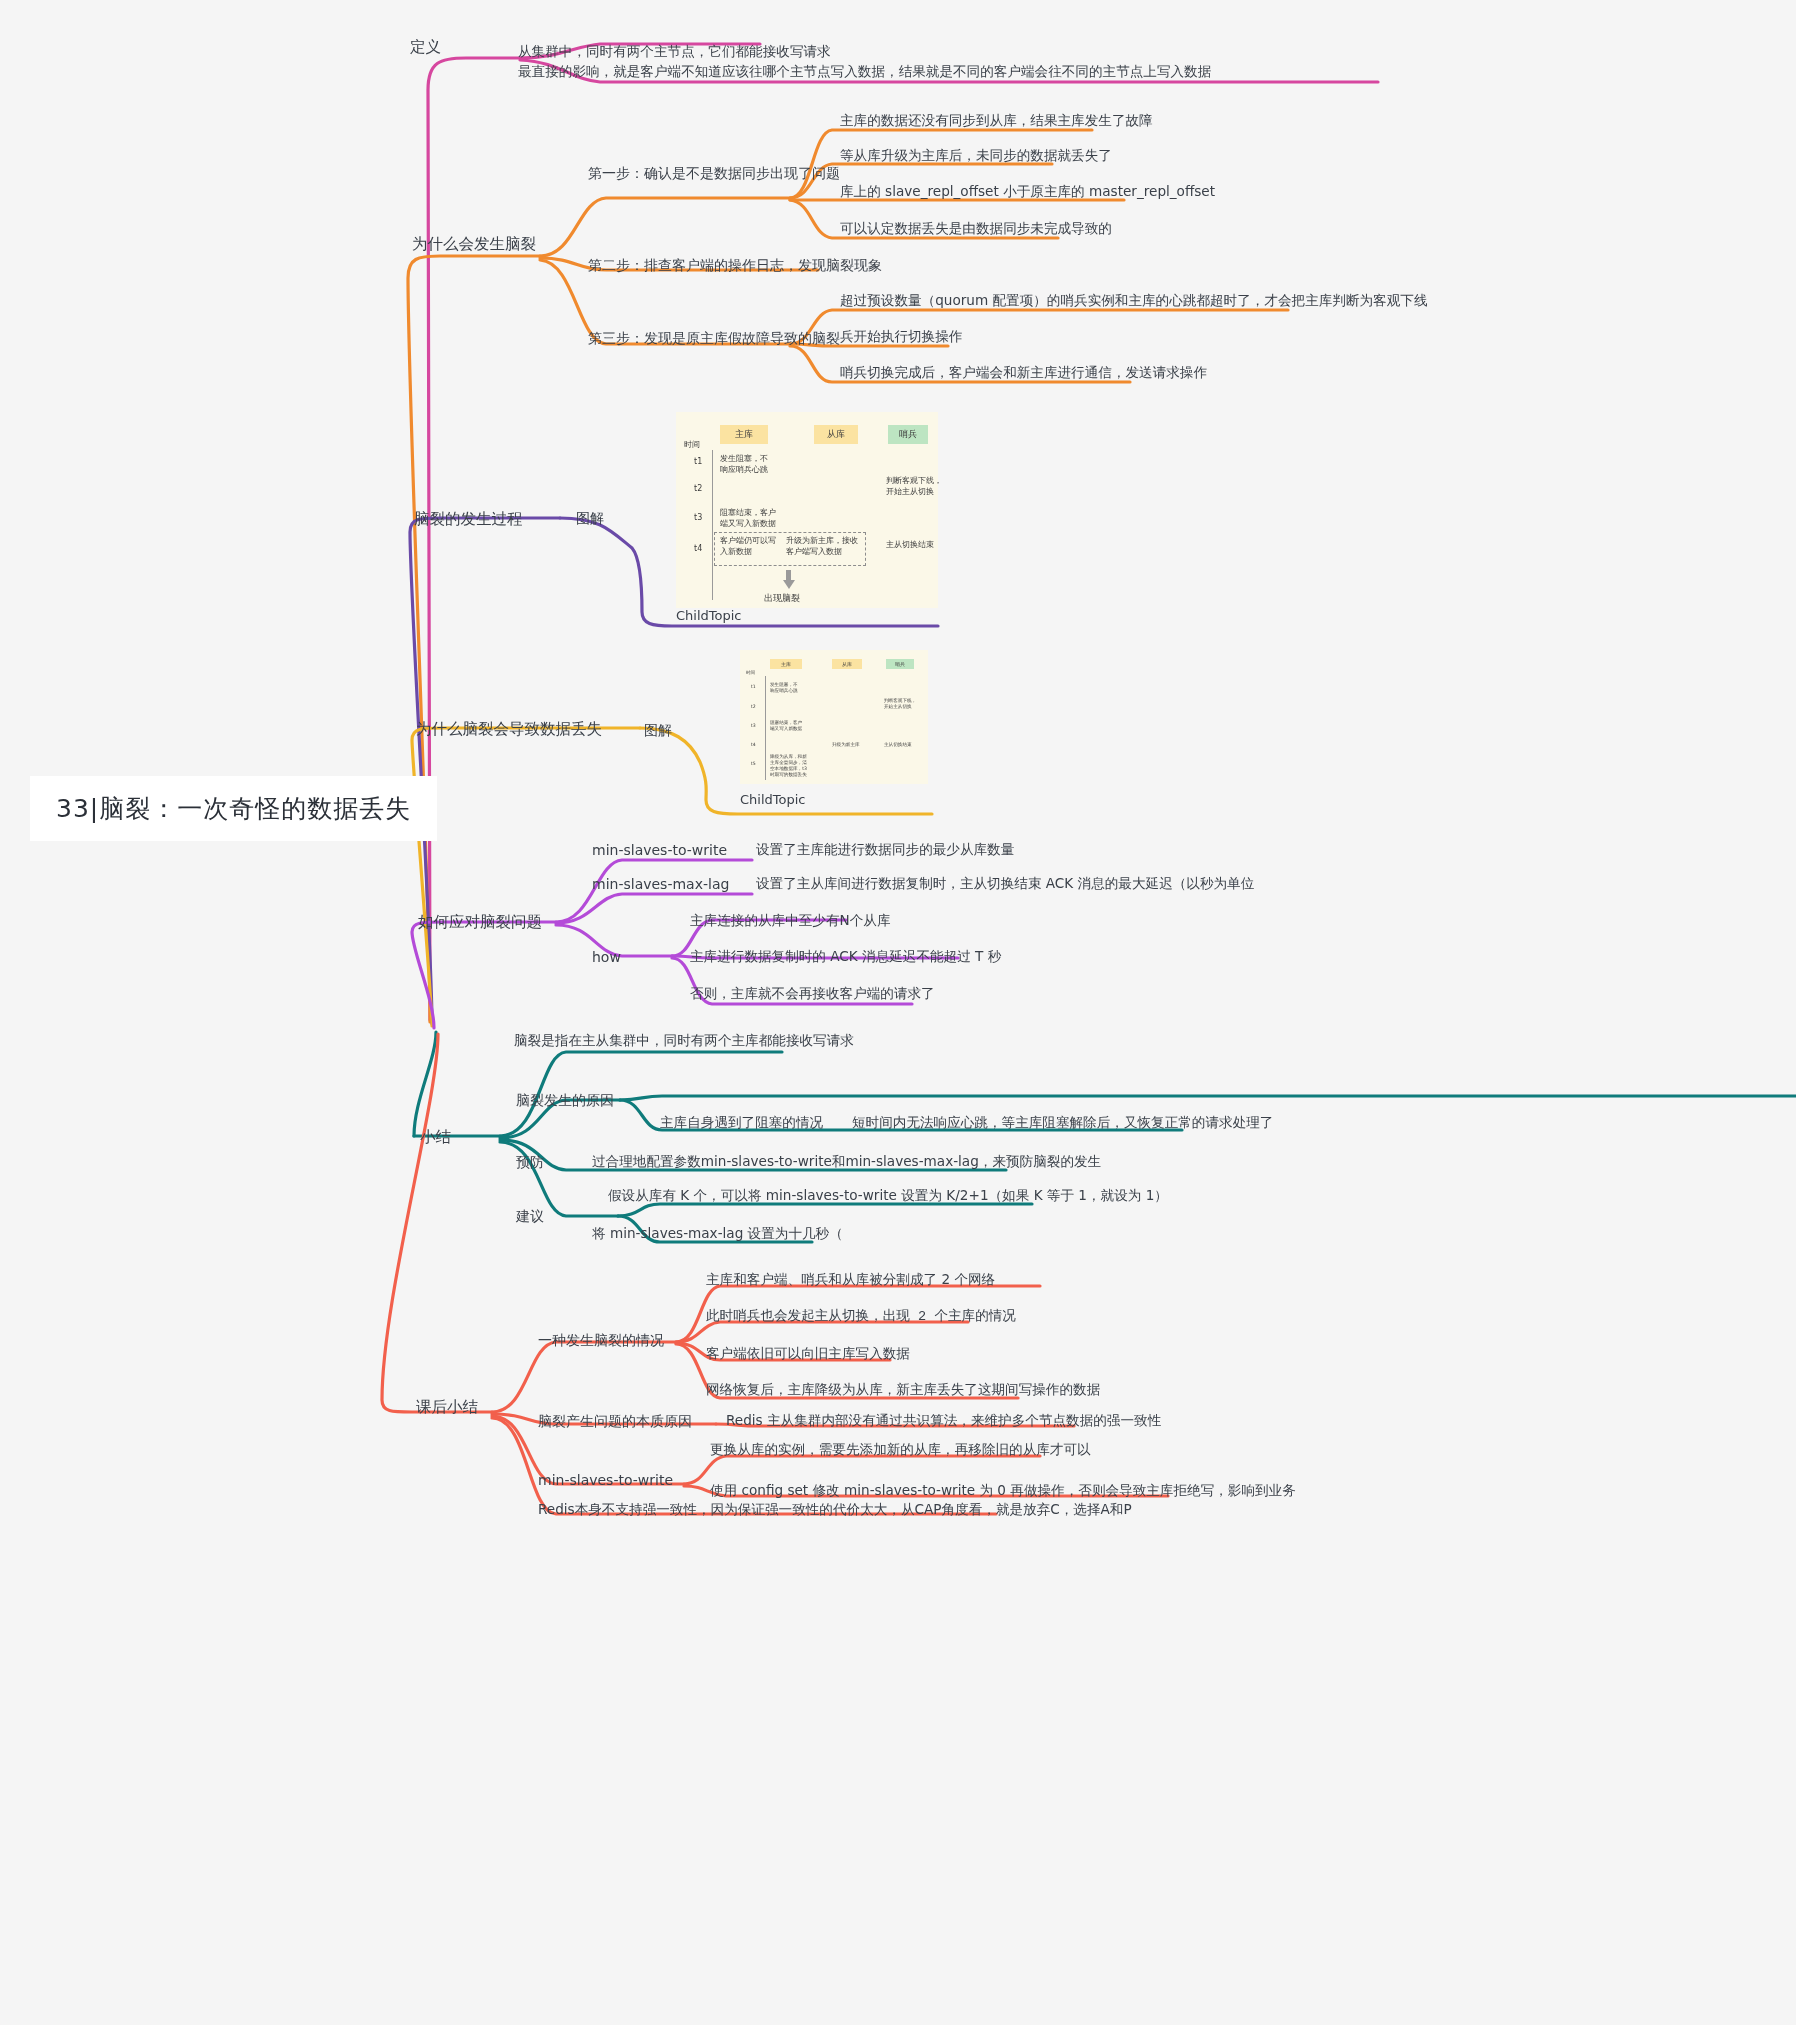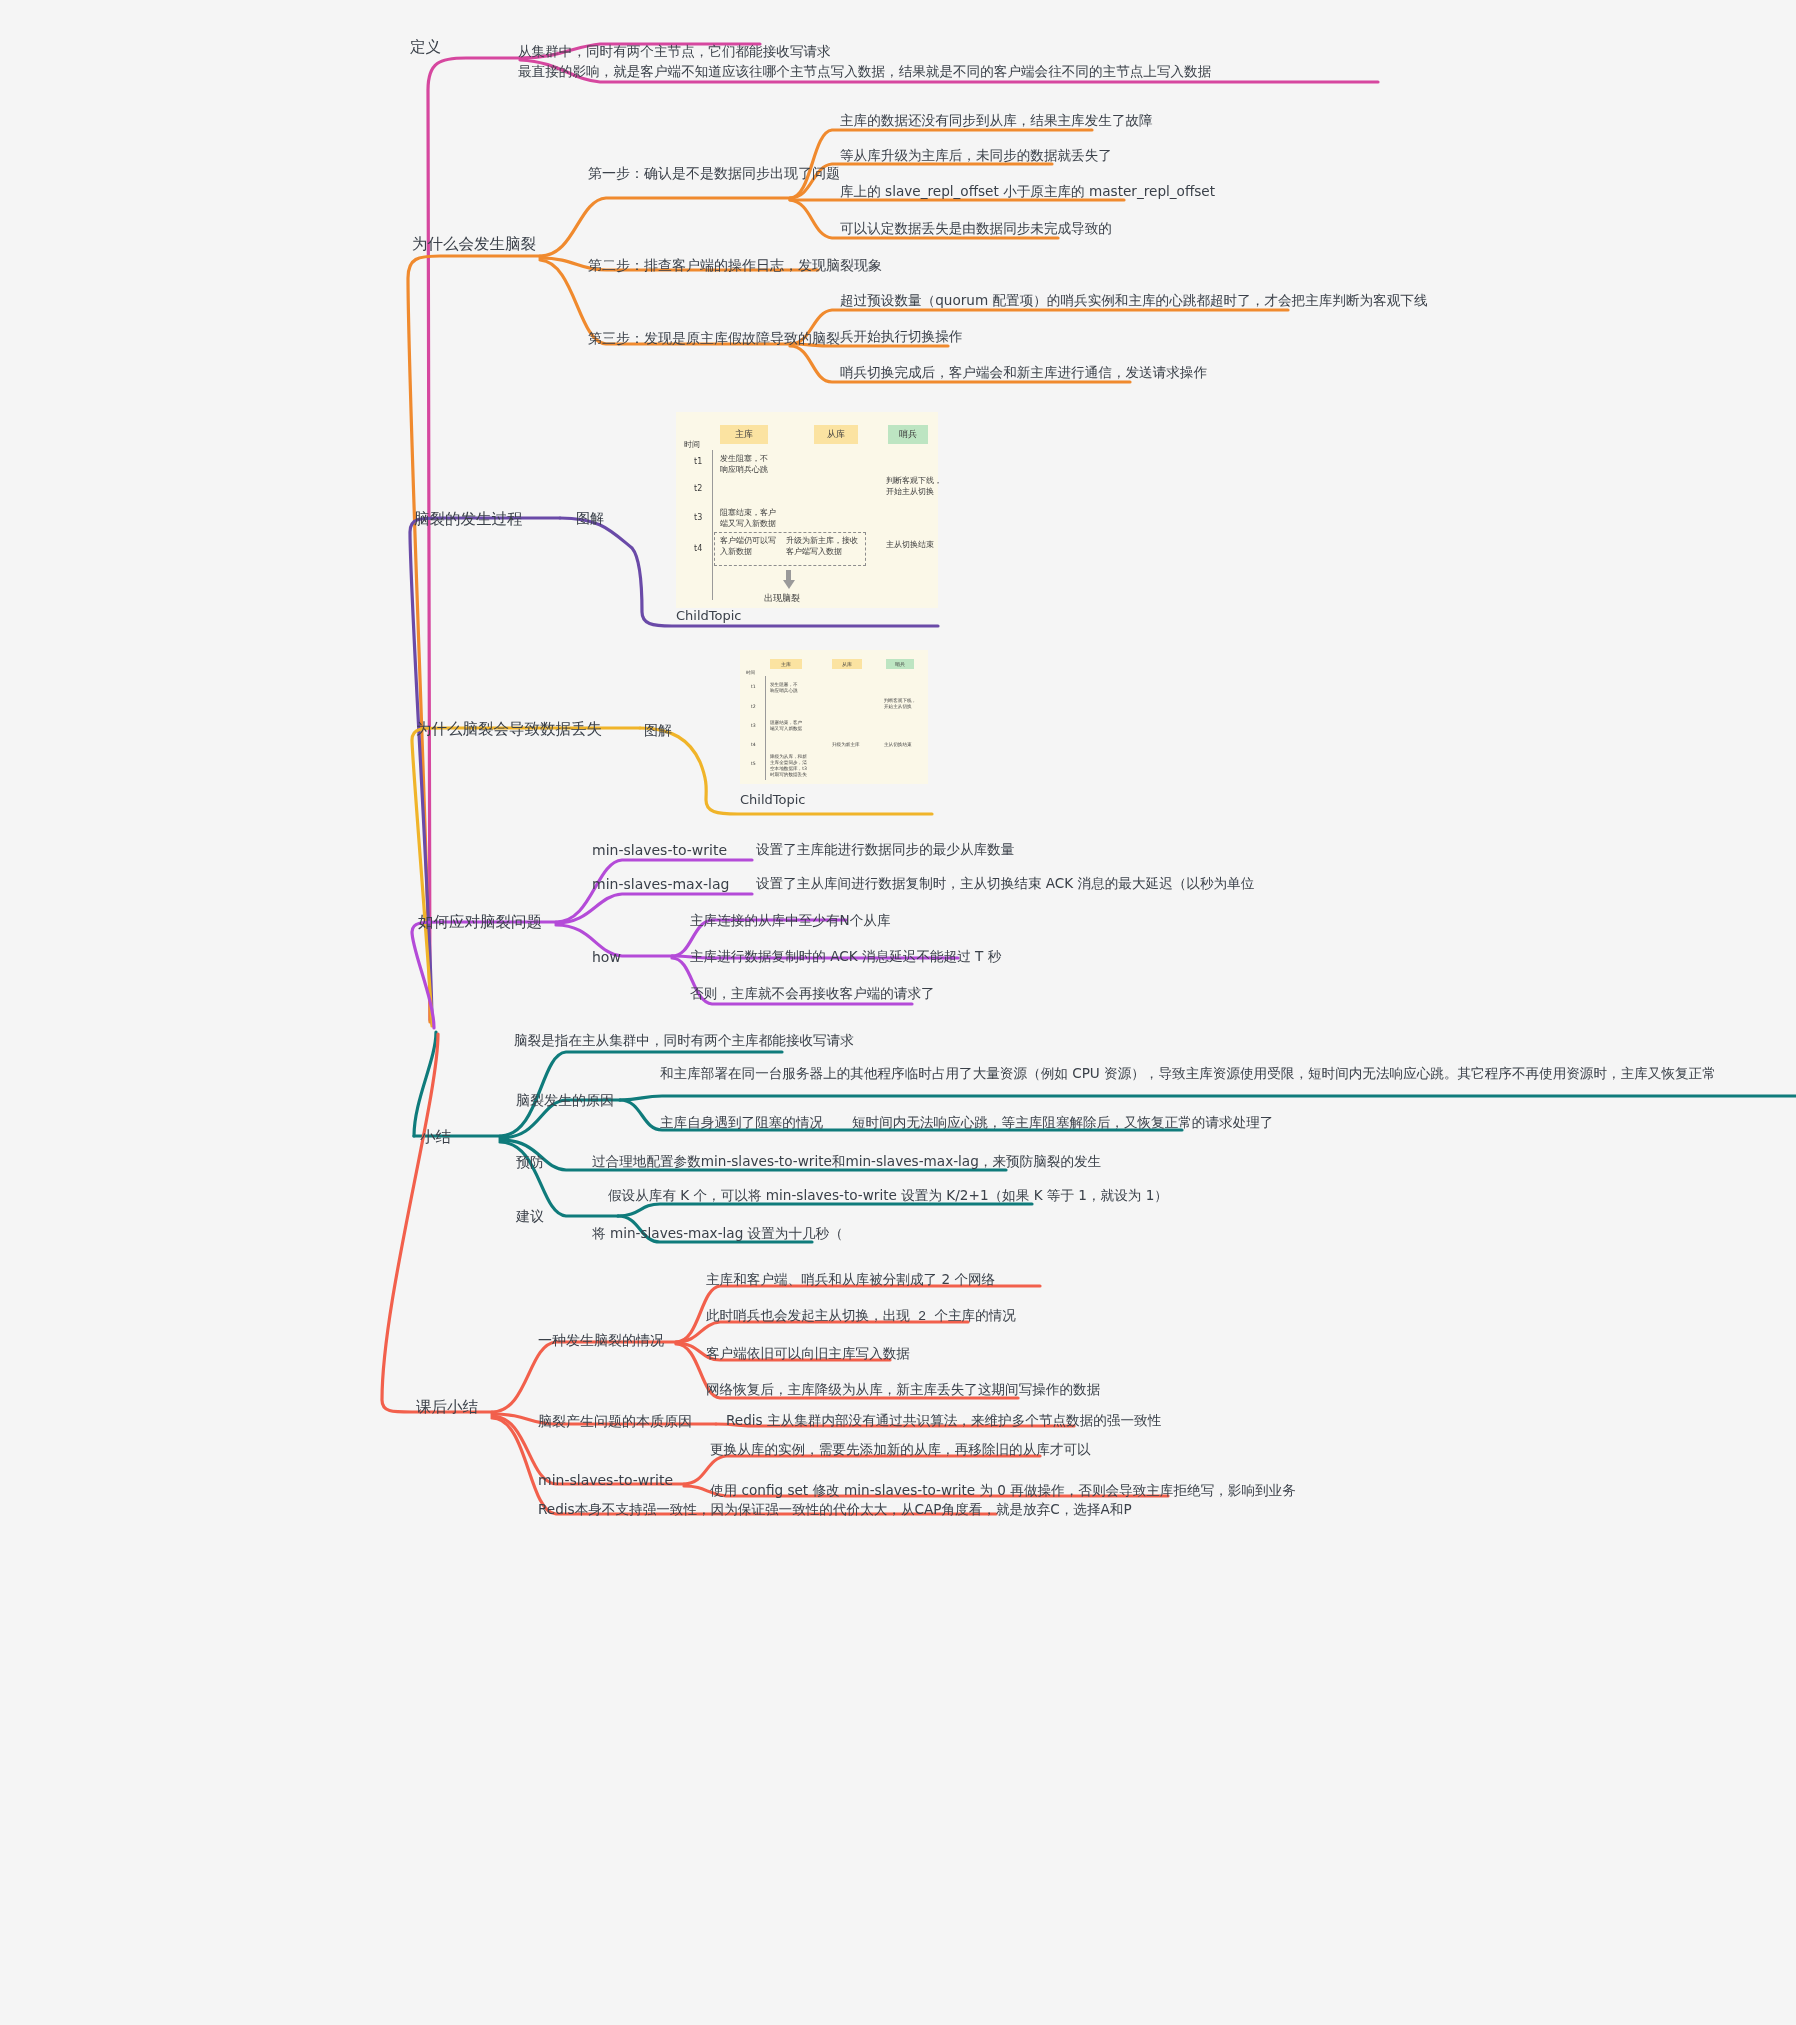--- a/index.html
+++ b/index.html
@@ -96,20 +96,21 @@
       <path d="M676 1343 C 700 1343, 700 1360, 720 1360 L 890 1360" stroke="#f2604c"></path>
       <path d="M676 1344 C 700 1344, 700 1396, 720 1398 L 1018 1398" stroke="#f2604c"></path>
 
       <path d="M684 1484 C 706 1484, 706 1458, 726 1456 L 1040 1456" stroke="#f2604c"></path>
       <path d="M684 1486 C 706 1486, 706 1494, 726 1496 L 1168 1496" stroke="#f2604c"></path>
 
       <path d="M716 1424 C 738 1424, 738 1426, 758 1426 L 1074 1426" stroke="#f2604c"></path>
     </g>
   </svg>
 
+  <div class="root-node" style="left:30px;top:776px;">33|脑裂：一次奇怪的数据丢失</div>
 
   <div class="node lvl1" style="left:410px;top:36px;">定义</div>
   <div class="node leaf" style="left:518px;top:26px;margin-top:16px;">从集群中，同时有两个主节点，它们都能接收写请求</div>
   <div class="node leaf" style="left:518px;top:62px;">最直接的影响，就是客户端不知道应该往哪个主节点写入数据，结果就是不同的客户端会往不同的主节点上写入数据</div>
 
   <div class="node lvl1" style="left:412px;top:233px;">为什么会发生脑裂</div>
 
   <div class="node lvl2" style="left:588px;top:163px;">第一步：确认是不是数据同步出现了问题</div>
   <div class="node leaf" style="left:840px;top:111px;">主库的数据还没有同步到从库，结果主库发生了故障</div>
   <div class="node leaf" style="left:840px;top:146px;">等从库升级为主库后，未同步的数据就丢失了</div>
@@ -205,21 +206,20 @@
   <div class="node lvl2" style="left:592px;top:874px;">min-slaves-max-lag</div>
   <div class="node leaf" style="left:756px;top:874px;">设置了主从库间进行数据复制时，主从切换结束 ACK 消息的最大延迟（以秒为单位</div>
   <div class="node lvl2" style="left:592px;top:947px;">how</div>
   <div class="node leaf" style="left:690px;top:911px;">主库连接的从库中至少有N个从库</div>
   <div class="node leaf" style="left:690px;top:947px;">主库进行数据复制时的 ACK 消息延迟不能超过 T 秒</div>
   <div class="node leaf" style="left:690px;top:984px;">否则，主库就不会再接收客户端的请求了</div>
 
   <div class="node lvl1" style="left:420px;top:1126px;">小结</div>
   <div class="node leaf" style="left:514px;top:1031px;">脑裂是指在主从集群中，同时有两个主库都能接收写请求</div>
   <div class="node lvl2" style="left:516px;top:1090px;">脑裂发生的原因</div>
-  <div class="node leaf wrap" style="left:660px;top:1064px;width:1136px;">和主库部署在同一台服务器上的其他程序临时占用了大量资源（例如 CPU 资源），导致主库资源使用受限，短时间内无法响应心跳。其它程序不再使用资源时，主库又恢复正常</div>
   <div class="node leaf" style="left:660px;top:1113px;">主库自身遇到了阻塞的情况</div>
   <div class="node leaf" style="left:852px;top:1113px;">短时间内无法响应心跳，等主库阻塞解除后，又恢复正常的请求处理了</div>
   <div class="node lvl2" style="left:516px;top:1152px;">预防</div>
   <div class="node leaf" style="left:592px;top:1152px;">过合理地配置参数min-slaves-to-write和min-slaves-max-lag，来预防脑裂的发生</div>
   <div class="node lvl2" style="left:516px;top:1206px;">建议</div>
   <div class="node leaf" style="left:592px;top:1186px;margin-left:16px;">假设从库有 K 个，可以将 min-slaves-to-write 设置为 K/2+1（如果 K 等于 1，就设为 1）</div>
   <div class="node leaf" style="left:592px;top:1224px;">将 min-slaves-max-lag 设置为十几秒（</div>
 
   <div class="node lvl1" style="left:416px;top:1396px;">课后小结</div>
 

